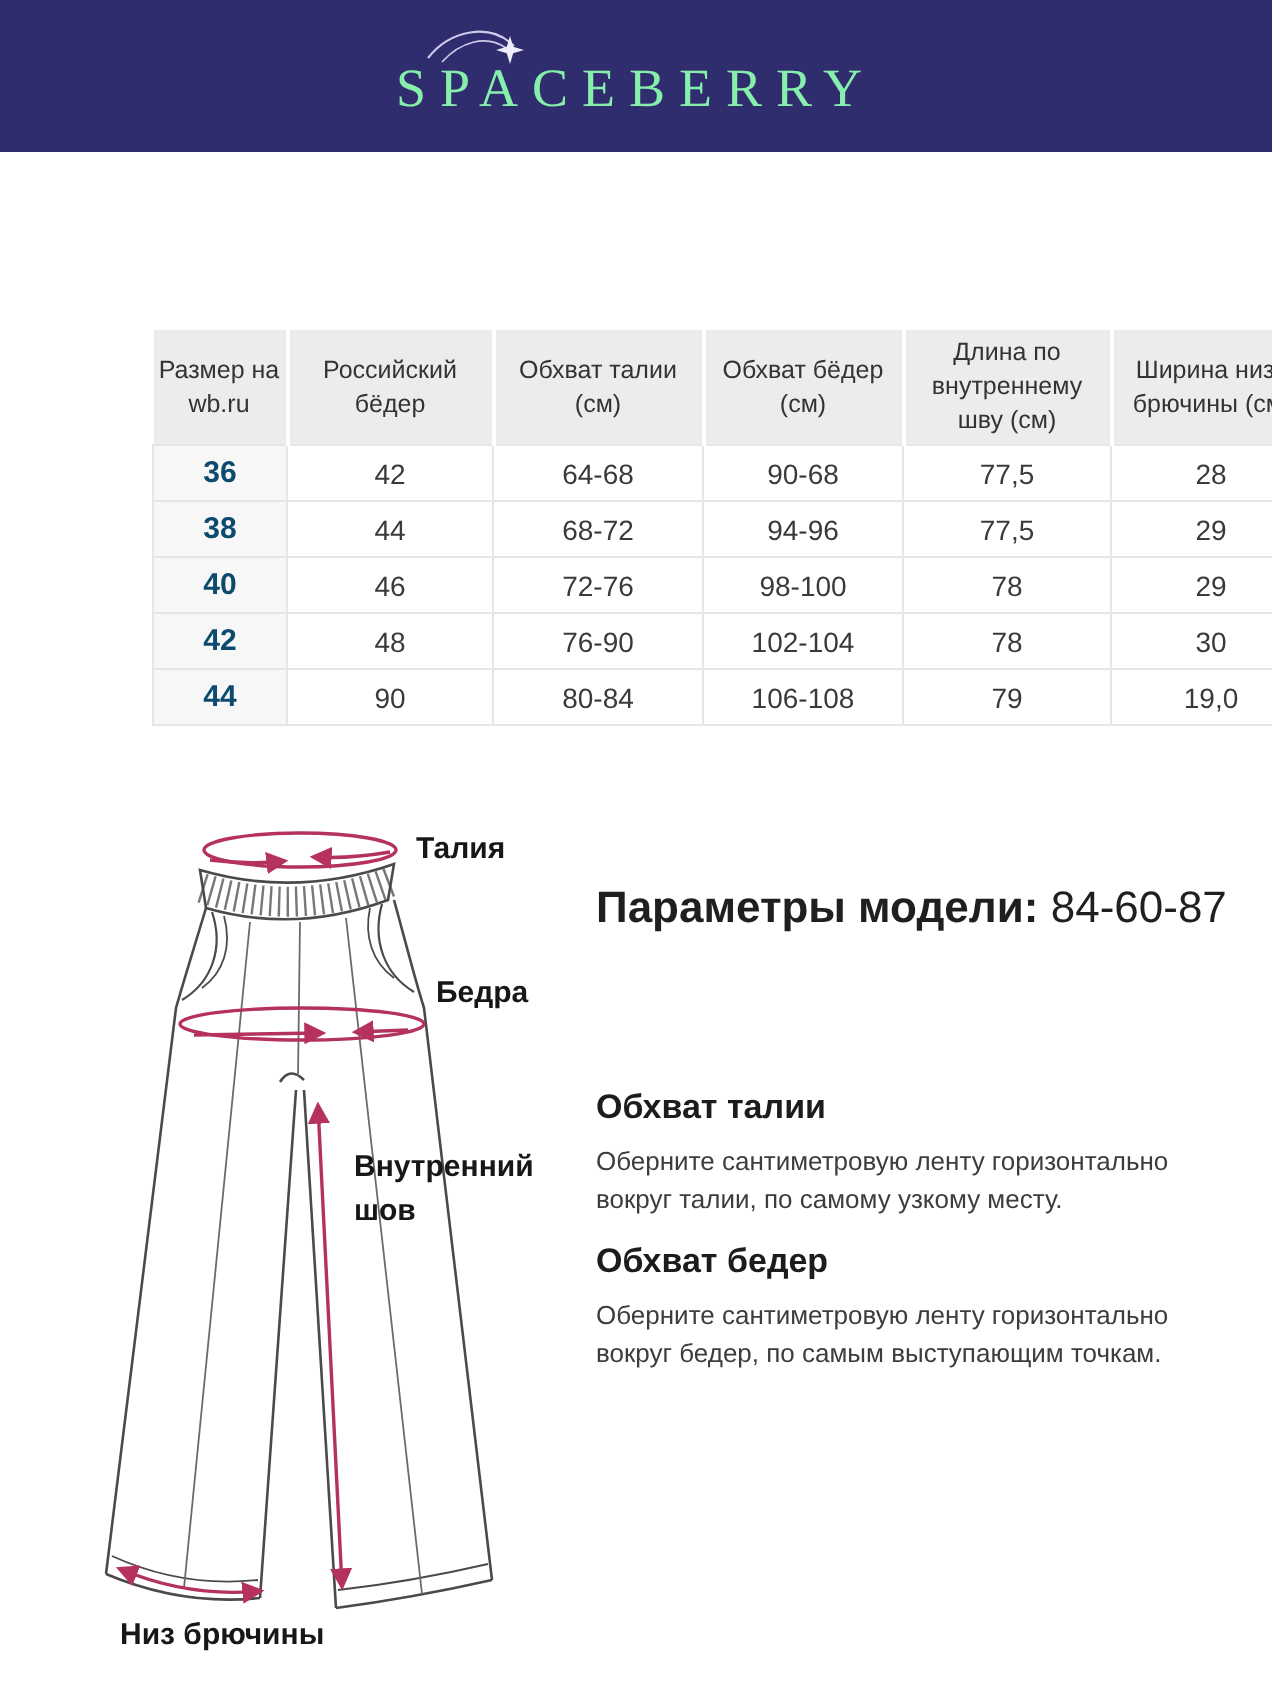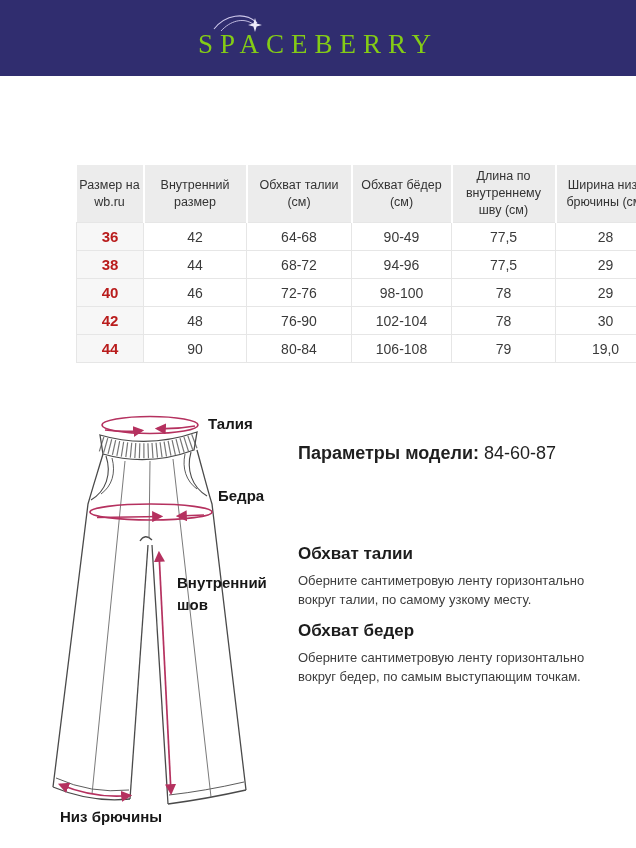--- a/index.html
+++ b/index.html
@@ -8,44 +8,44 @@
     font-family:"Liberation Sans",sans-serif;color:#222;
   }
   
   .brand-bar{
     position:absolute;left:0;top:0;width:636px;height:76px;
     background:#302d6f;display:flex;align-items:center;justify-content:center;
   }
   .brand-logo{
     position:relative;top:6px;
     font-family:"Liberation Serif",serif;
-    font-size:27px;letter-spacing:7px;color:#84cc16;font-weight:400;
+    font-size:27px;letter-spacing:7px;color:#86efac;font-weight:400;
   }
   .comet{position:absolute;left:212px;top:7px;}
   
   table.size-table{
     position:absolute;left:28px;top:165px;width:579px;
     border-collapse:collapse;table-layout:fixed;margin-left:48px;
   }
   .size-table th{
     background:#ececec;font-weight:400;font-size:12.5px;line-height:1.35;
     color:#333;height:57px;vertical-align:middle;text-align:center;
     border-left:2px solid #ffffff;padding:0 2px;
   }
   .size-table th:first-child{border-left:none;}
   .size-table td{
     background:#ffffff;height:27px;text-align:center;vertical-align:middle;
     font-size:14px;color:#3a3a3a;border:1px solid #e6e6e6;padding:0;
   }
   .size-table td:first-child{
-    background:#f7f7f7;font-weight:700;font-size:15px;color:#b91c1c;
+    background:#f7f7f7;font-weight:700;font-size:15px;color:#0c4a6e;
   }
   
   .model-info{position:absolute;left:298px;top:441px;width:320px;}
-  .model-info .line{font-size:18px;line-height:25px;color:#1f1f1f;}
+  .model-info .line{font-size:22px;line-height:25px;color:#1f1f1f;}
   .model-info .lbl{font-weight:700;}
   .model-info .val{font-weight:400;}
   .guide{position:absolute;left:298px;width:312px;}
   .guide h3{margin:0;font-size:17px;font-weight:700;color:#1c1c1c;}
   .guide p{margin:7px 0 0 0;font-size:13px;line-height:19px;color:#3d3d3d;}
   .g1{top:544px;} .g2{top:621px;} .g3{top:698px;}
   
   .pants{position:absolute;left:25px;top:398px;}
   .pants text{font-family:"Liberation Sans",sans-serif;font-size:15px;font-weight:600;fill:#171717;}
 </style>
@@ -68,33 +68,33 @@
       <col style="width:67px">
         <col style="width:103px">
         <col style="width:105px">
       <col style="width:100px">
         <col style="width:104px">
         <col style="width:100px">
     </colgroup>
     <thead>
       <tr>
         <th>Размер на wb.ru</th>
-        <th>Внутренний размер</th>
+        <th>Российский бёдер</th>
         <th>Обхват талии (см)</th>
         <th>Обхват бёдер (см)</th>
         <th>Длина по внутреннему шву (см)</th>
         <th>Ширина низа брючины (см)</th>
       </tr>
     </thead>
     <tbody>
       <tr>
         <td>36</td>
         <td>42</td>
         <td>64-68</td>
-        <td>90-49</td>
+        <td>90-68</td>
         <td>77,5</td>
         <td>28</td>
       </tr>
       <tr>
         <td>38</td>
         <td>44</td>
         <td>68-72</td>
         <td>94-96</td>
         <td>77,5</td>
         <td>29</td>

